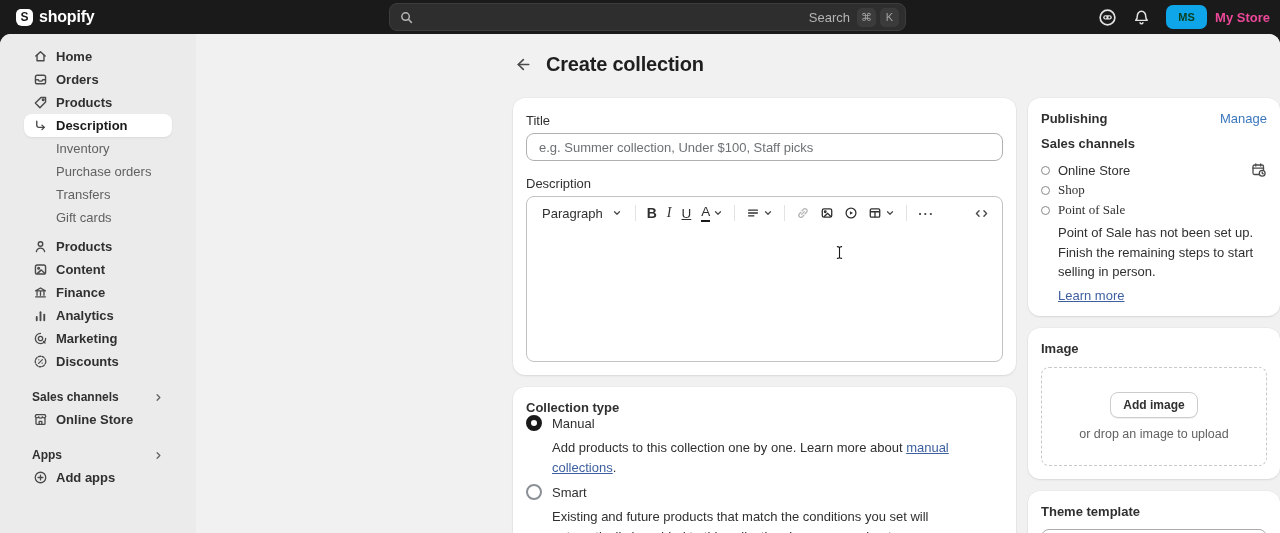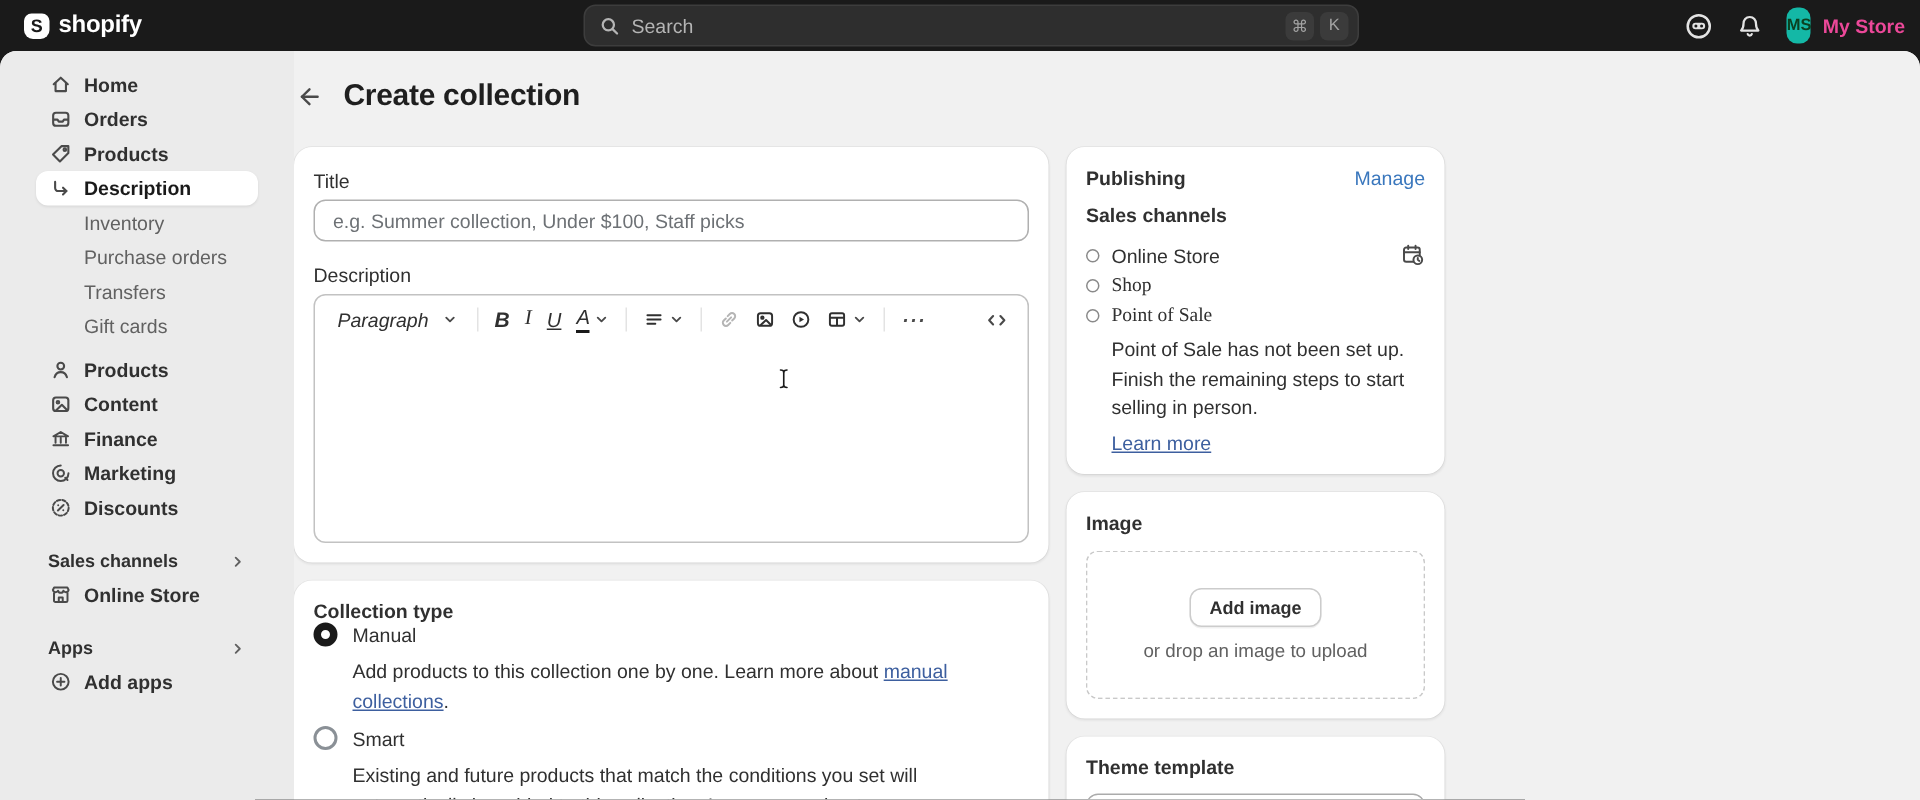--- a/index.html
+++ b/index.html
@@ -11,69 +11,69 @@
   svg { display:block; }
 
   
   .topbar { height:34px; display:flex; align-items:center; padding:0 10px 0 16px; position:relative; background:#1a1a1a; }
   .logo { display:flex; align-items:center; gap:6px; }
   .logo-badge { width:17px; height:17px; background:#fff; border-radius:5px 5px 6px 6px; color:#1a1a1a;
     font-weight:700; font-size:12px; display:grid; place-items:center; }
   .logo-word { color:#fff; font-weight:700; font-size:16px; letter-spacing:-0.2px; }
   .searchbar { position:absolute; left:389px; top:3px; width:517px; height:28px; background:#2e2e2e;
     border:1px solid #3d3d3d; border-radius:8px; display:flex; align-items:center; gap:7px; padding:0 6px 0 9px; }
-  .searchbar input { flex:1; background:transparent; border:none; outline:none; color:#e3e3e3; font-size:13px; font-family:inherit; }
+  .searchbar input { flex:1; background:transparent; border:none; outline:none; color:#e3e3e3; font-size:13px; font-family:inherit;text-align:right; }
   .searchbar input::placeholder { color:#b5b5b5; }
   .kbd-group { display:flex; gap:4px; }
   .kbd { min-width:19px; height:19px; background:#3b3b3b; border-radius:5px; color:#a3a3a3;
     font-size:11px; display:grid; place-items:center; padding:0 4px; }
   .topbar-right { margin-left:auto; display:flex; align-items:center; gap:16px; }
   .tb-icon { color:#e3e3e3; }
   .account { display:flex; align-items:center; gap:8px; }
-  .avatar { width:16px; height:24px; border-radius:7px; background:#14b8a6; color:#0b4121;
+  .avatar { width:41px; height:24px; border-radius:7px; background:#0ea5e9; color:#0b4121;
     font-weight:700; font-size:11px; display:grid; place-items:center; }
   .store-name { color:#ec4899; font-weight:600; white-space:nowrap; }
 
   
   .frame { height:499px; display:flex; border-radius:11px 11px 0 0; overflow:hidden; background:#ebebeb; }
 
   
   .sidebar { width:196px; flex:none; padding:11px 24px 0; background:#ebebeb; }
   .nav-item { height:23px; display:flex; align-items:center; gap:8px; padding:0 8px; border-radius:8px;
     font-weight:600; color:#303030; cursor:pointer; }
   .nav-icon { width:16px; color:#4a4a4a; flex:none; display:grid; place-items:center; }
   .nav-item.selected { background:#fff; box-shadow:0 1px 2px rgba(0,0,0,.08); color:#1a1a1a; }
   .nav-sub { padding-left:32px; font-weight:400; color:#616161; }
   .nav-section { margin-top:13px; height:22px; display:flex; align-items:center; justify-content:space-between;
     padding:0 8px; font-size:12px; font-weight:600; color:#303030; cursor:pointer; }
   .nav-section .chev { color:#616161; }
 
   
-  .main { flex:1; background:#f1f1f1; display:flex; justify-content:flex-start; overflow:hidden; padding-top:12px; }
+  .main { flex:1; background:#f1f1f1; display:flex; justify-content:flex-end; overflow:hidden; padding-top:12px; }
   .content { width:767px; }
   .page-header { display:flex; align-items:center; gap:9px; margin:4px 0 20px -4px; }
   .back-btn { width:28px; height:28px; border-radius:8px; display:grid; place-items:center; color:#4a4a4a;
     background:transparent; border:none; cursor:pointer; }
   .page-title { font-size:20px; font-weight:700; color:#1f1f1f; letter-spacing:-0.2px; }
   .columns { display:flex; gap:12px; align-items:flex-start; }
   .col-left { width:503px; display:flex; flex-direction:column; gap:12px; }
   .col-right { width:252px; display:flex; flex-direction:column; gap:12px; }
   .card { background:#fff; border-radius:12px; padding:13px; box-shadow:0 1px 2px rgba(26,26,26,.09), 0 0 0 .5px rgba(0,0,0,.05); }
   .card-heading { font-weight:600; font-size:13px; color:#303030; }
 
   
   .field-label { font-weight:500; margin:2px 0 5px; }
   .title-input { width:100%; height:28px; border:1px solid #b0b0b0; border-radius:8px; padding:0 12px;
     font-size:13px; color:#303030; font-family:inherit; outline:none; background:#fff; }
   .title-input::placeholder { color:#6d7175; }
   .desc-label { margin-top:15px; }
   .editor { border:1px solid #c2c2c2; border-radius:8px; height:166px; position:relative; overflow:hidden; }
   .editor-toolbar { display:flex; align-items:center; padding:5px 8px 2px; }
   .tb-btn { display:flex; align-items:center; gap:3px; padding:3px 5px; border-radius:5px; border:none;
-    background:transparent; color:#303030; font-size:13px; cursor:pointer; font-family:inherit;font-style:italic; }
+    background:transparent; color:#303030; font-size:13px; cursor:pointer; font-family:inherit; }
   .tb-para { color:#303030; padding:3px 7px; }
   .tb-b { font-weight:700; font-size:14px; }
   .tb-i { font-style:italic; font-family:"Liberation Serif", serif; font-size:14px; }
   .tb-u { text-decoration:underline; font-size:13.5px; }
   .tb-a { border-bottom:2px solid #1a1a1a; line-height:1.1; font-size:13.5px; }
   .tb-divider { width:1px; height:16px; background:#e3e3e3; margin:0 6px; flex:none; }
   .tb-more { letter-spacing:1px; font-weight:700; color:#4a4a4a; }
   .tb-code { margin-left:auto; color:#4a4a4a; }
   .tb-muted { color:#b5b5b5; }
   .chev { color:#4a4a4a; }
@@ -232,20 +232,30 @@
         <svg width="15" height="15" viewBox="0 0 16 16" fill="none" stroke="currentColor" stroke-width="1.4" stroke-linejoin="round" stroke-linecap="round">
           <path d="M2.8 6.3 8 3.2l5.2 3.1H2.8Z"></path>
             <path d="M4.3 7.2v3.7M8 7.2v3.7M11.7 7.2v3.7"></path>
             <path d="M2.8 12.6h10.4"></path>
         </svg>
       </span>
       <span>Finance</span>
     </div>
     <div class="nav-item">
       <span class="nav-icon">
+        <svg width="15" height="15" viewBox="0 0 16 16" fill="none" stroke="currentColor" stroke-width="2" stroke-linecap="round">
+          <path d="M4 13V9.5"></path>
+            <path d="M8 13V4.5"></path>
+            <path d="M12 13V7"></path>
+        </svg>
+      </span>
+      <span>Analytics</span>
+    </div>
+    <div class="nav-item">
+      <span class="nav-icon">
         <svg width="15" height="15" viewBox="0 0 16 16" fill="none" stroke="currentColor" stroke-width="1.4" stroke-linecap="round">
           <path d="M13.5 8A5.5 5.5 0 1 1 8 2.5"></path>
             <circle cx="8" cy="8" r="2.3"></circle>
             <path d="M11.2 11.2l1.6 1.6"></path>
         </svg>
       </span>
       <span>Marketing</span>
     </div>
     <div class="nav-item">
       <span class="nav-icon">

